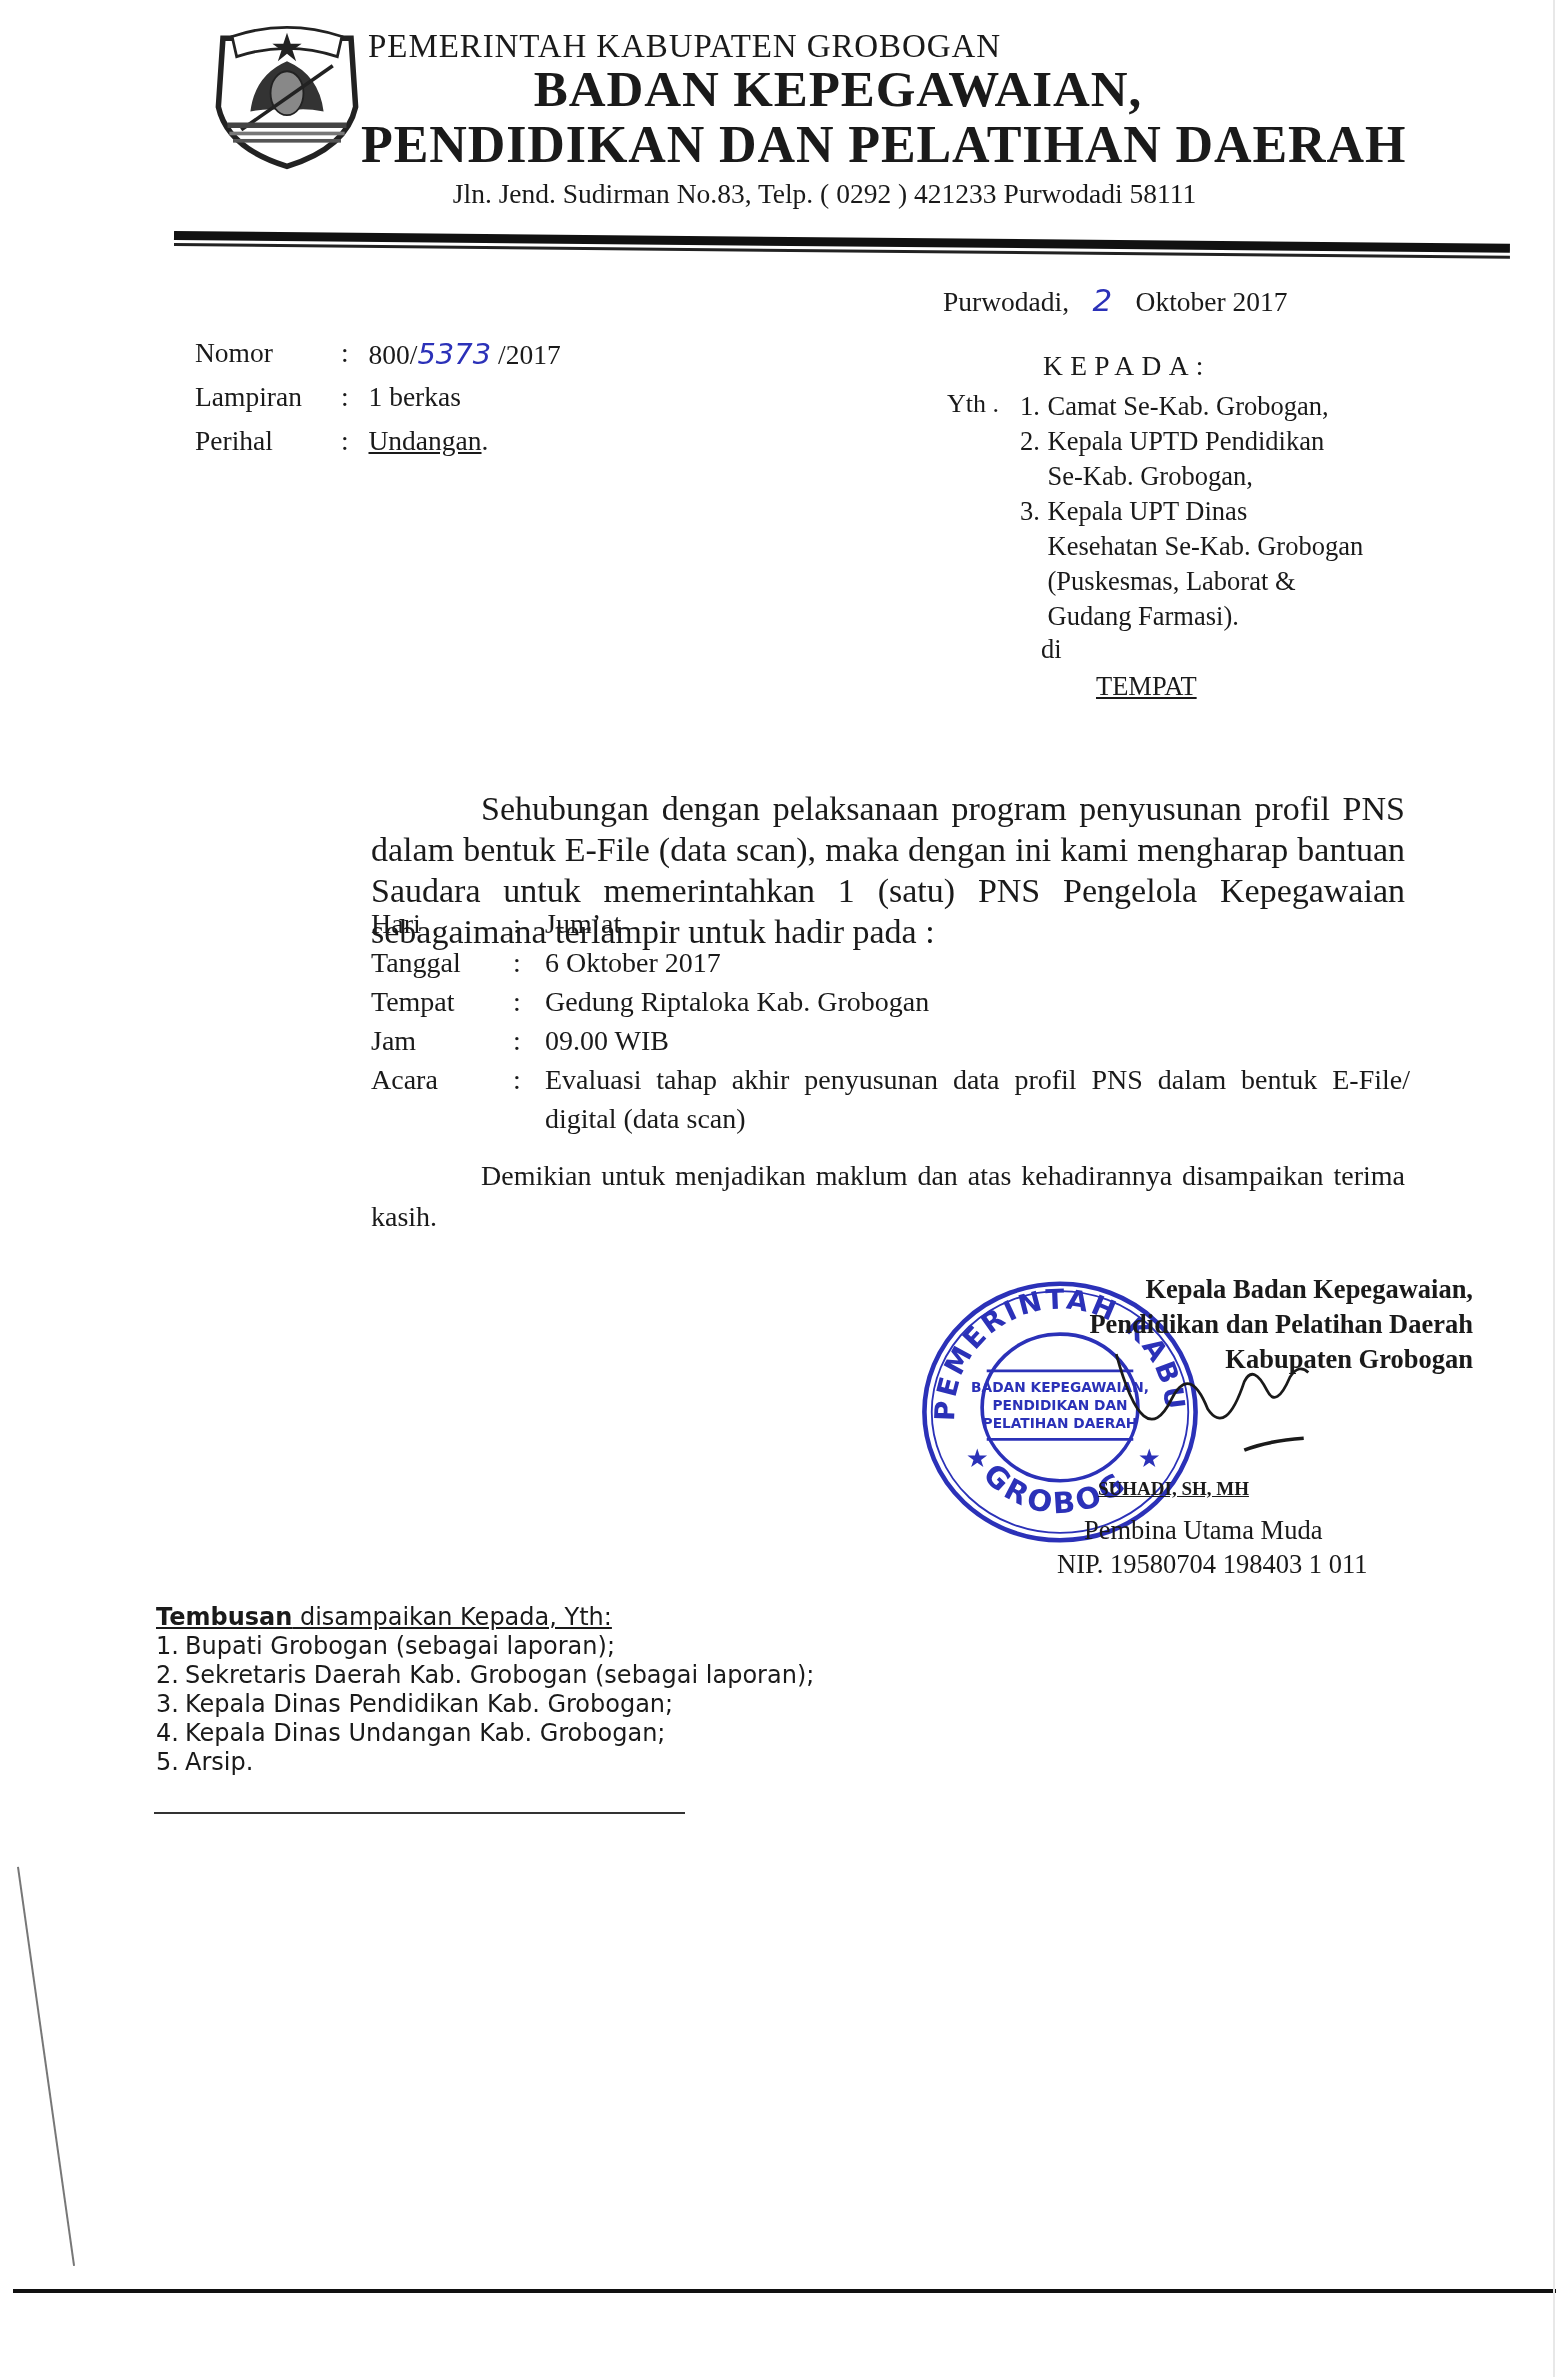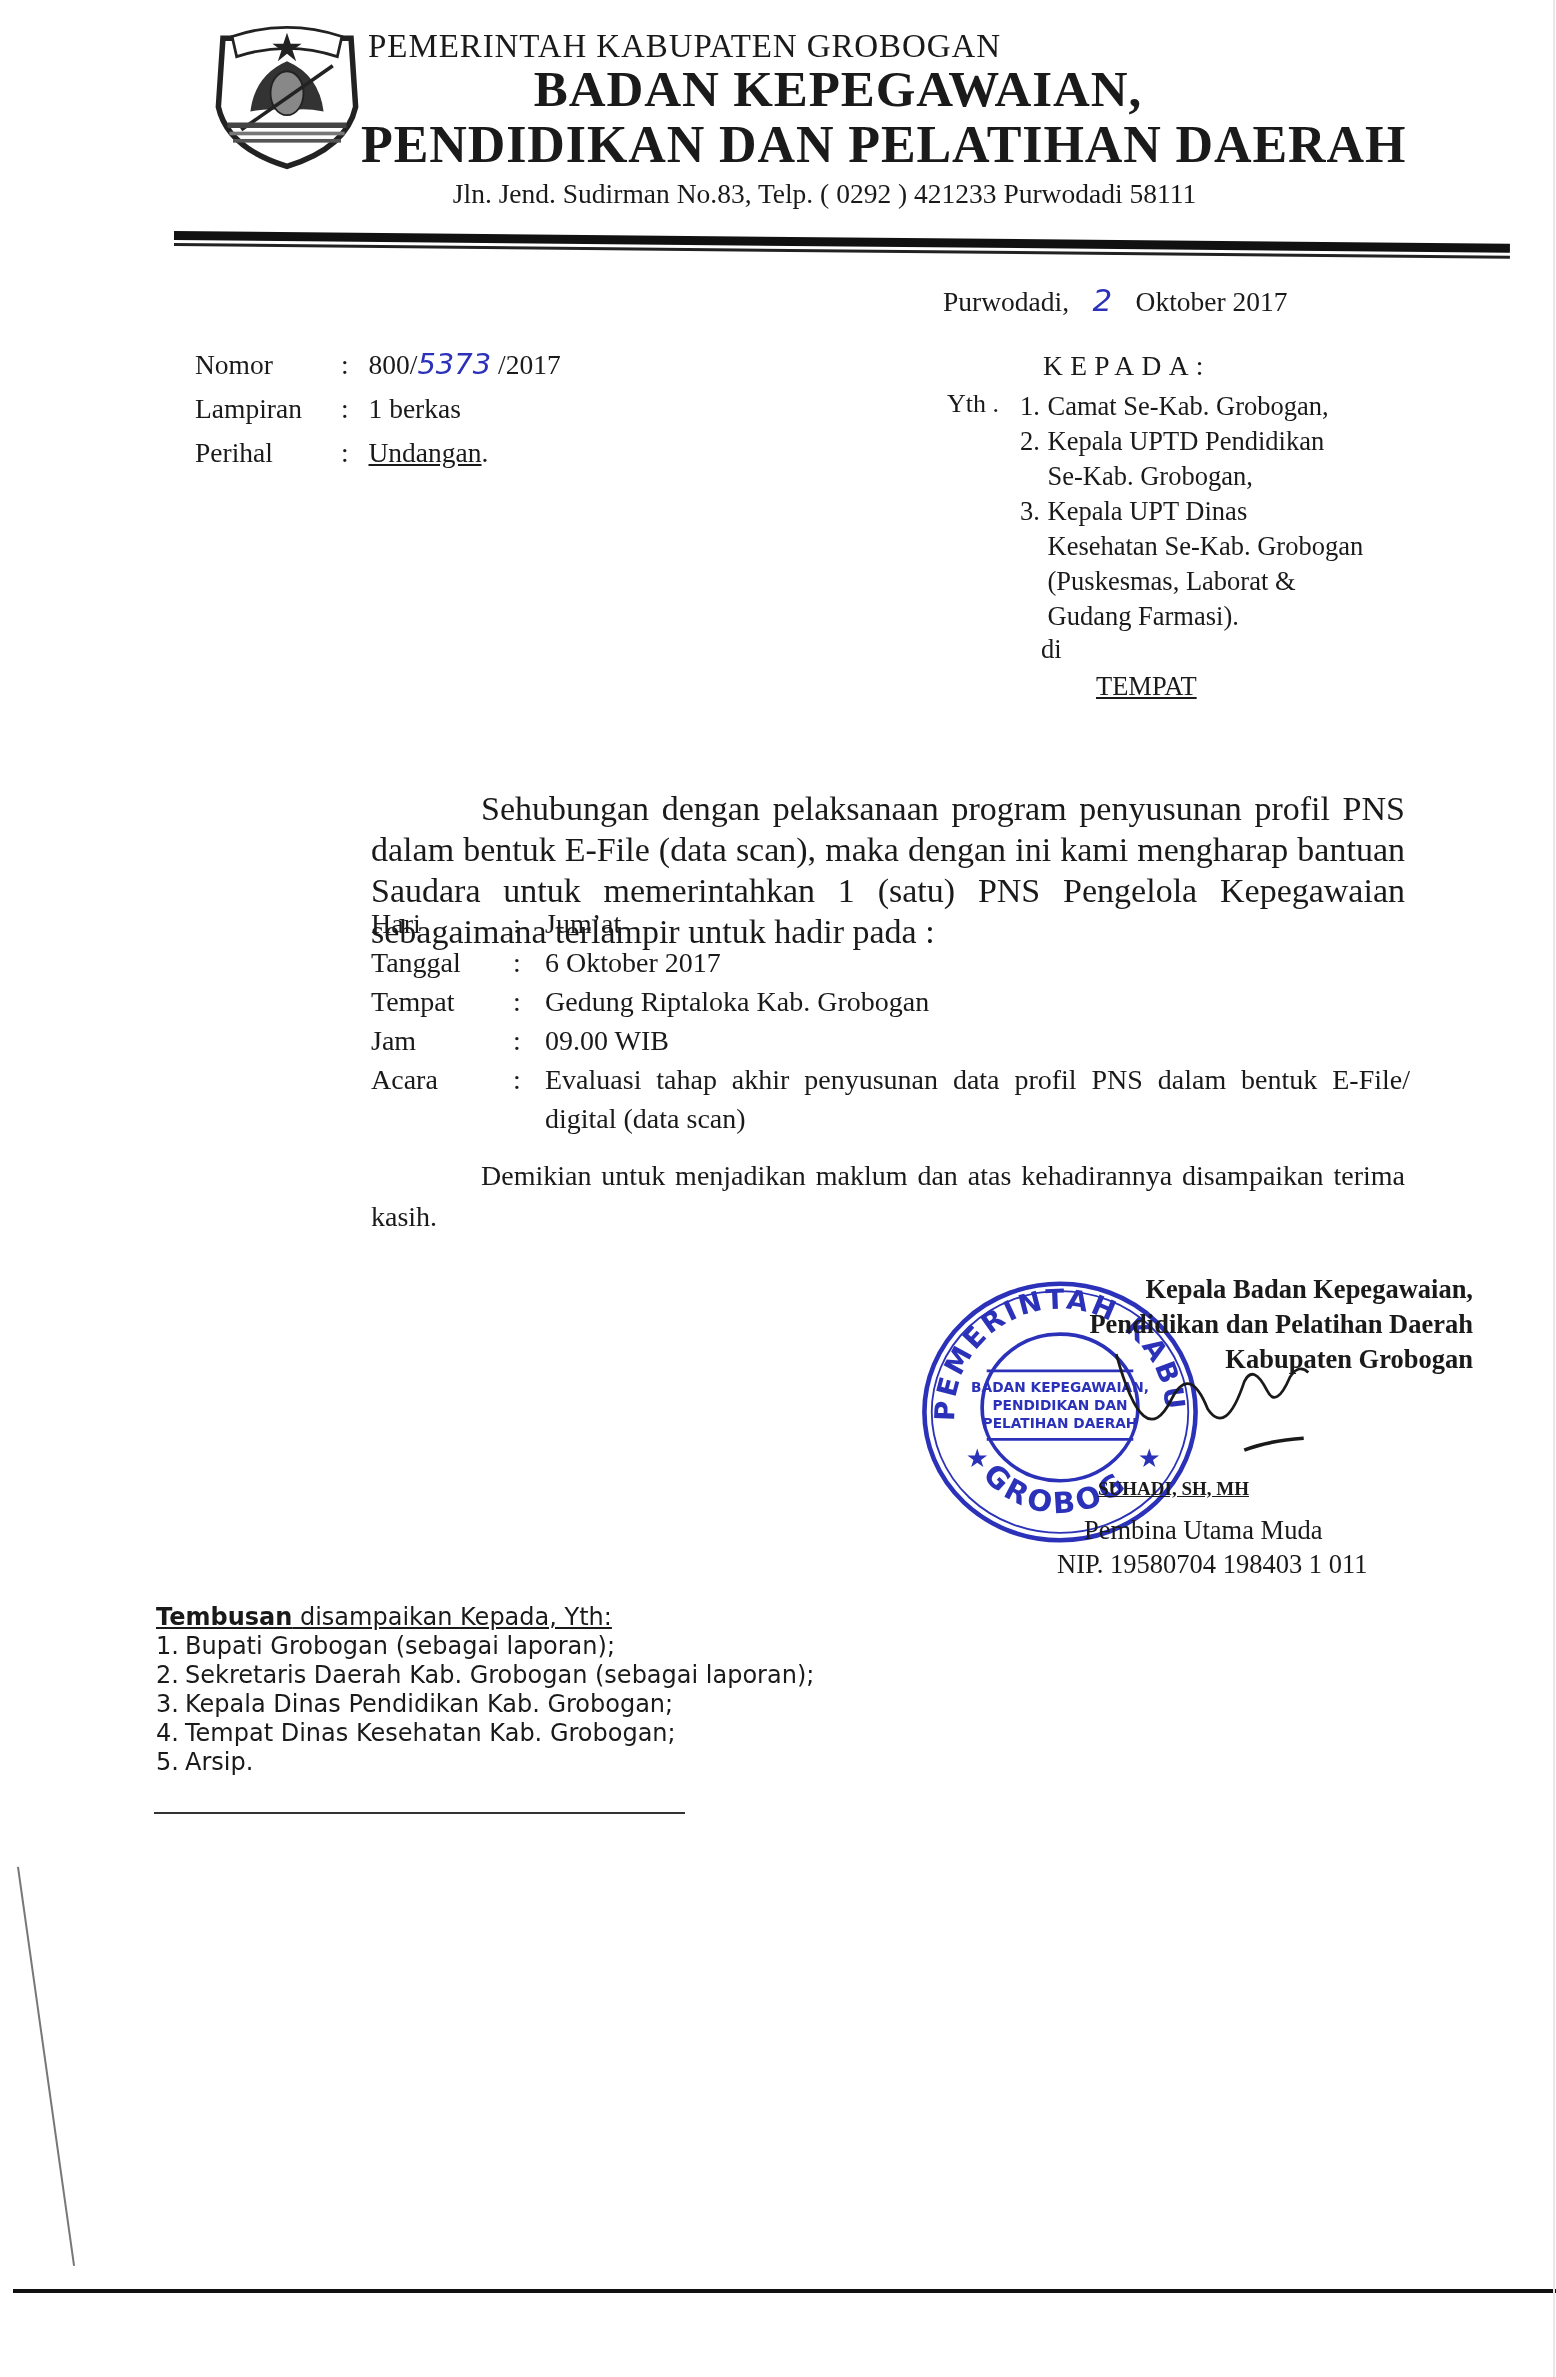--- a/index.html
+++ b/index.html
@@ -20,21 +20,21 @@
             font-size: 27.5px; white-space: nowrap; }
 
     .rule-thick { left: 174px; top: 231px; width: 1336px; height: 9.2px; background: #111; transform: rotate(0.55deg); transform-origin: left center; }
     .rule-thin  { left: 174px; top: 243px; width: 1336px; height: 2.7px; background: #222; transform: rotate(0.55deg); transform-origin: left center; }
 
     .date-line { left: 943px; top: 282px; font-size: 27.5px; white-space: nowrap; }
     .hand { font-family: "DejaVu Sans", sans-serif; color: #2b31b8; font-style: italic; }
 
     
     .meta { left: 195px; top: 337px; font-size: 27.5px; }
-    .meta-row { display: flex; height: 44px; align-items: flex-end; }
+    .meta-row { display: flex; height: 44px; align-items: flex-start; }
     .meta-label { width: 146px; }
     .meta-colon { width: 27.5px; }
     .underline { text-decoration: underline; }
 
     
     .kepada { left: 1043px; top: 350px; font-size: 27.5px; letter-spacing: 7.3px; }
     .yth { left: 947px; top: 389px; font-size: 26px; }
     .rcpt { left: 1020px; top: 389px; font-size: 26.5px; line-height: 35px; }
     .rcpt-item { display: flex; }
     .rcpt-num { width: 27.5px; }
@@ -231,21 +231,21 @@
   <div class="tb-item">
       <span class="tb-num">2.</span>
       <span>Sekretaris Daerah Kab. Grobogan (sebagai laporan);</span>
     </div>
   <div class="tb-item">
       <span class="tb-num">3.</span>
       <span>Kepala Dinas Pendidikan Kab. Grobogan;</span>
     </div>
   <div class="tb-item">
       <span class="tb-num">4.</span>
-      <span>Tempat Dinas Kesehatan Kab. Grobogan;</span>
+      <span>Kepala Dinas Undangan Kab. Grobogan;</span>
     </div>
   <div class="tb-item">
       <span class="tb-num">5.</span>
       <span>Arsip.</span>
     </div>
 </div>
 <div class="abs tembusan-rule"></div>
 
 <div class="abs scan-edge"></div>
 <div class="abs bottom-edge"></div>

